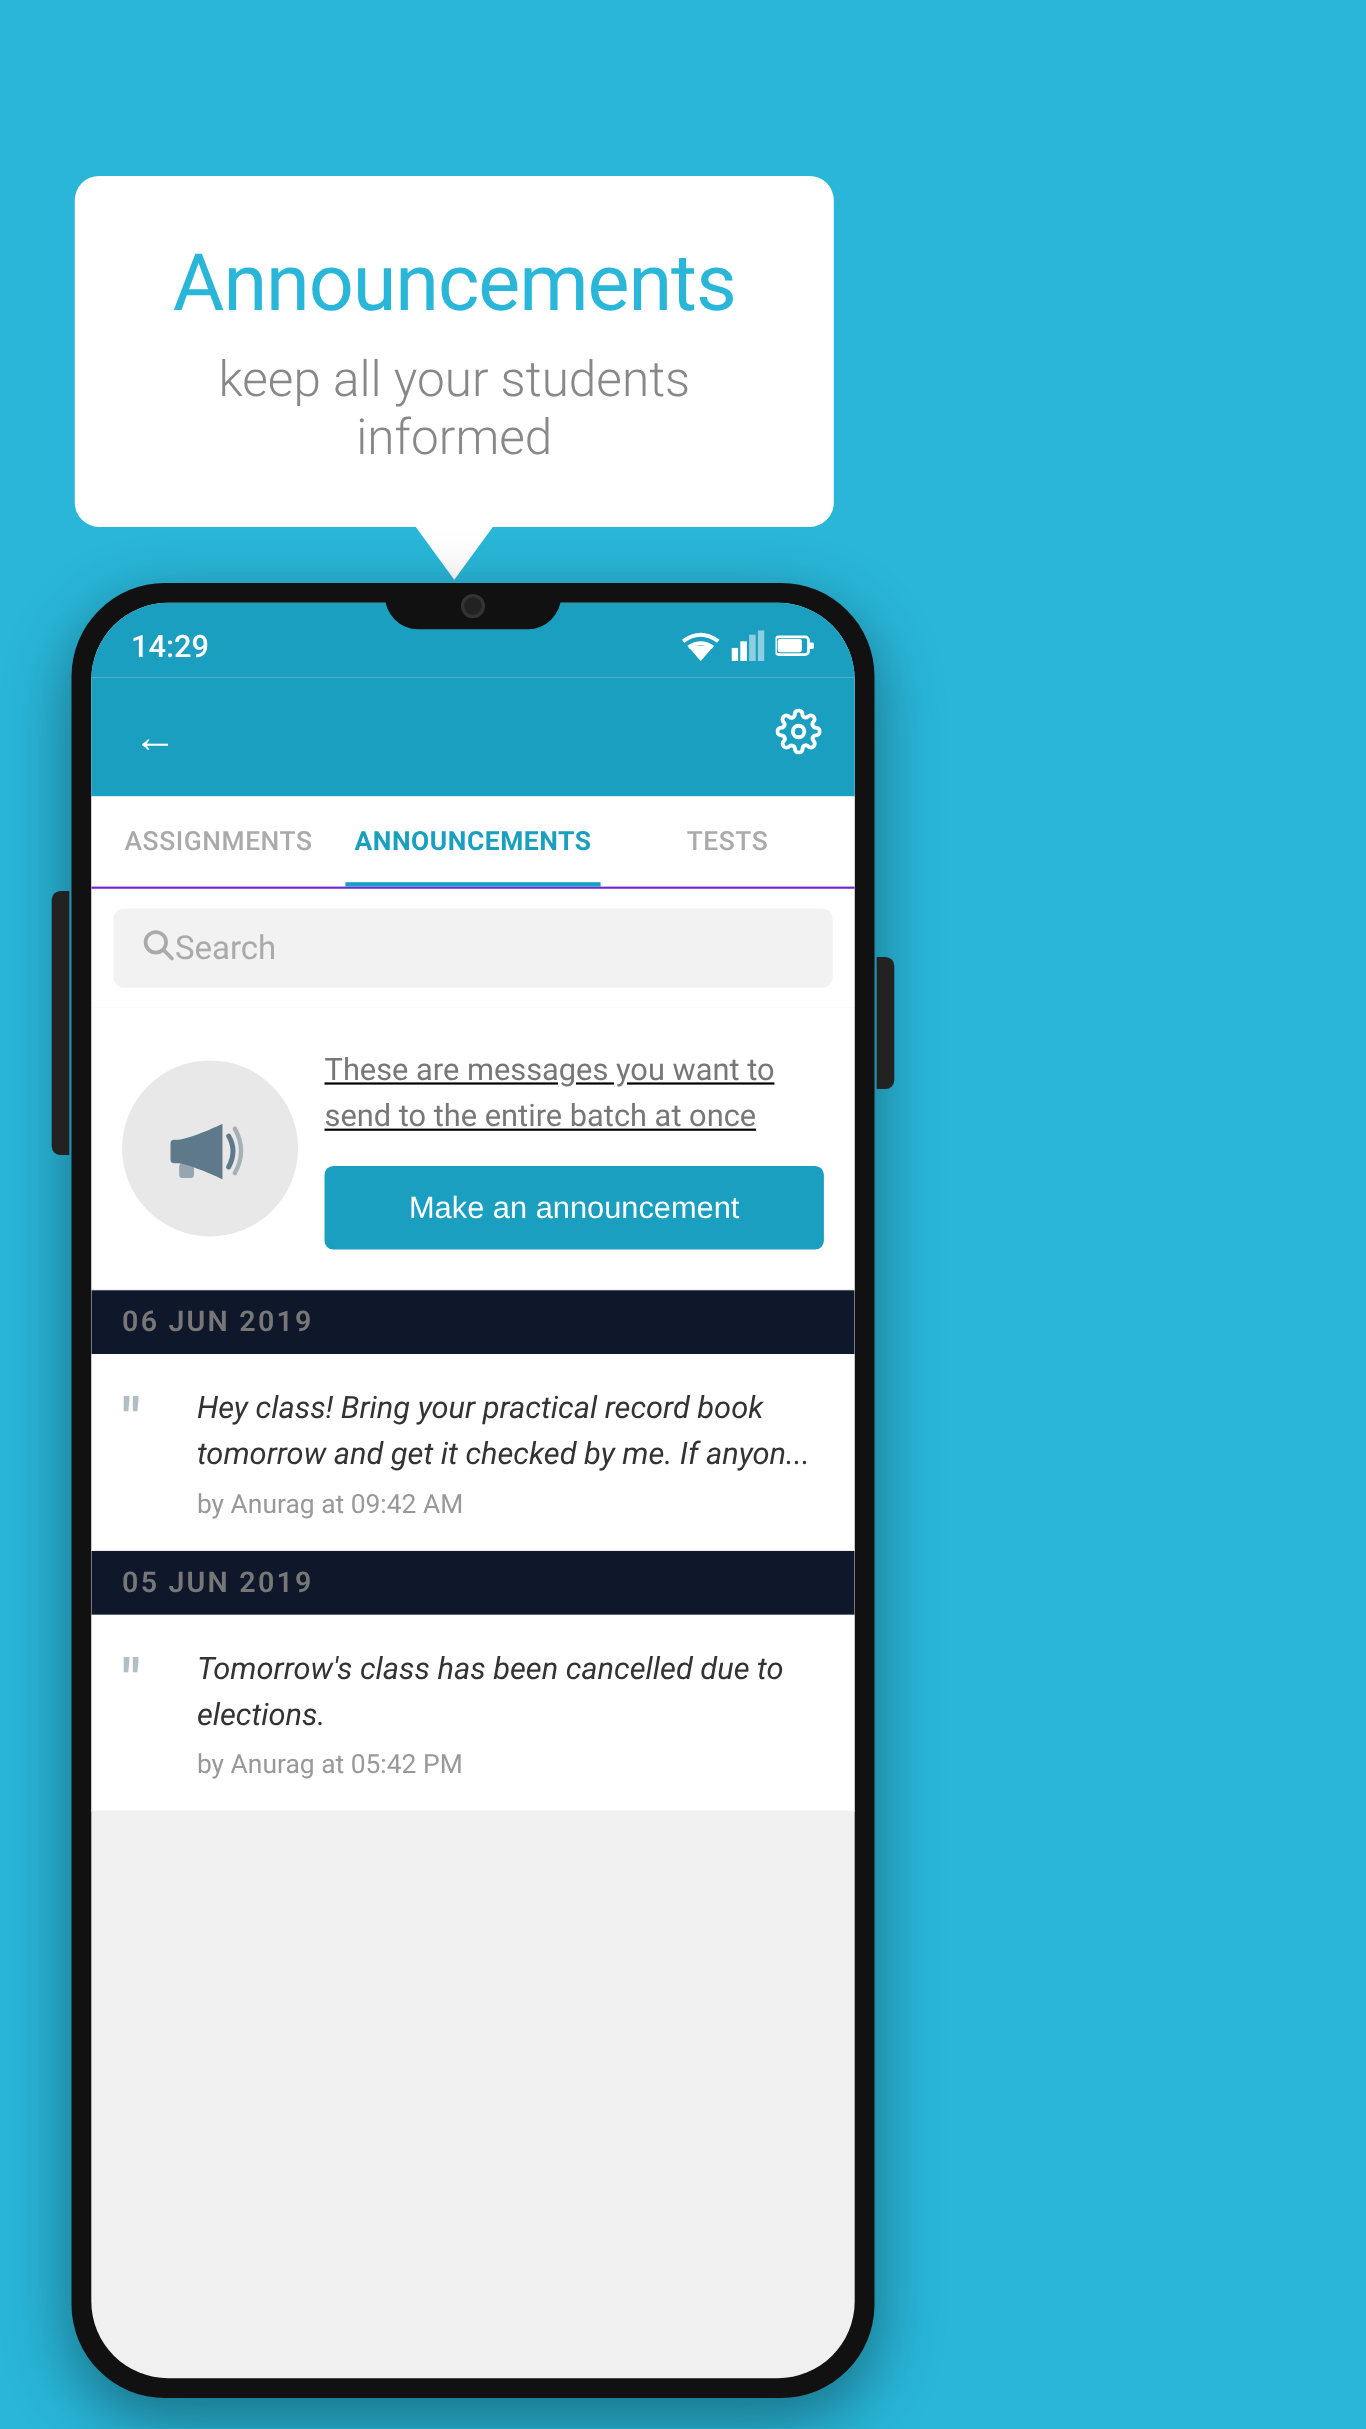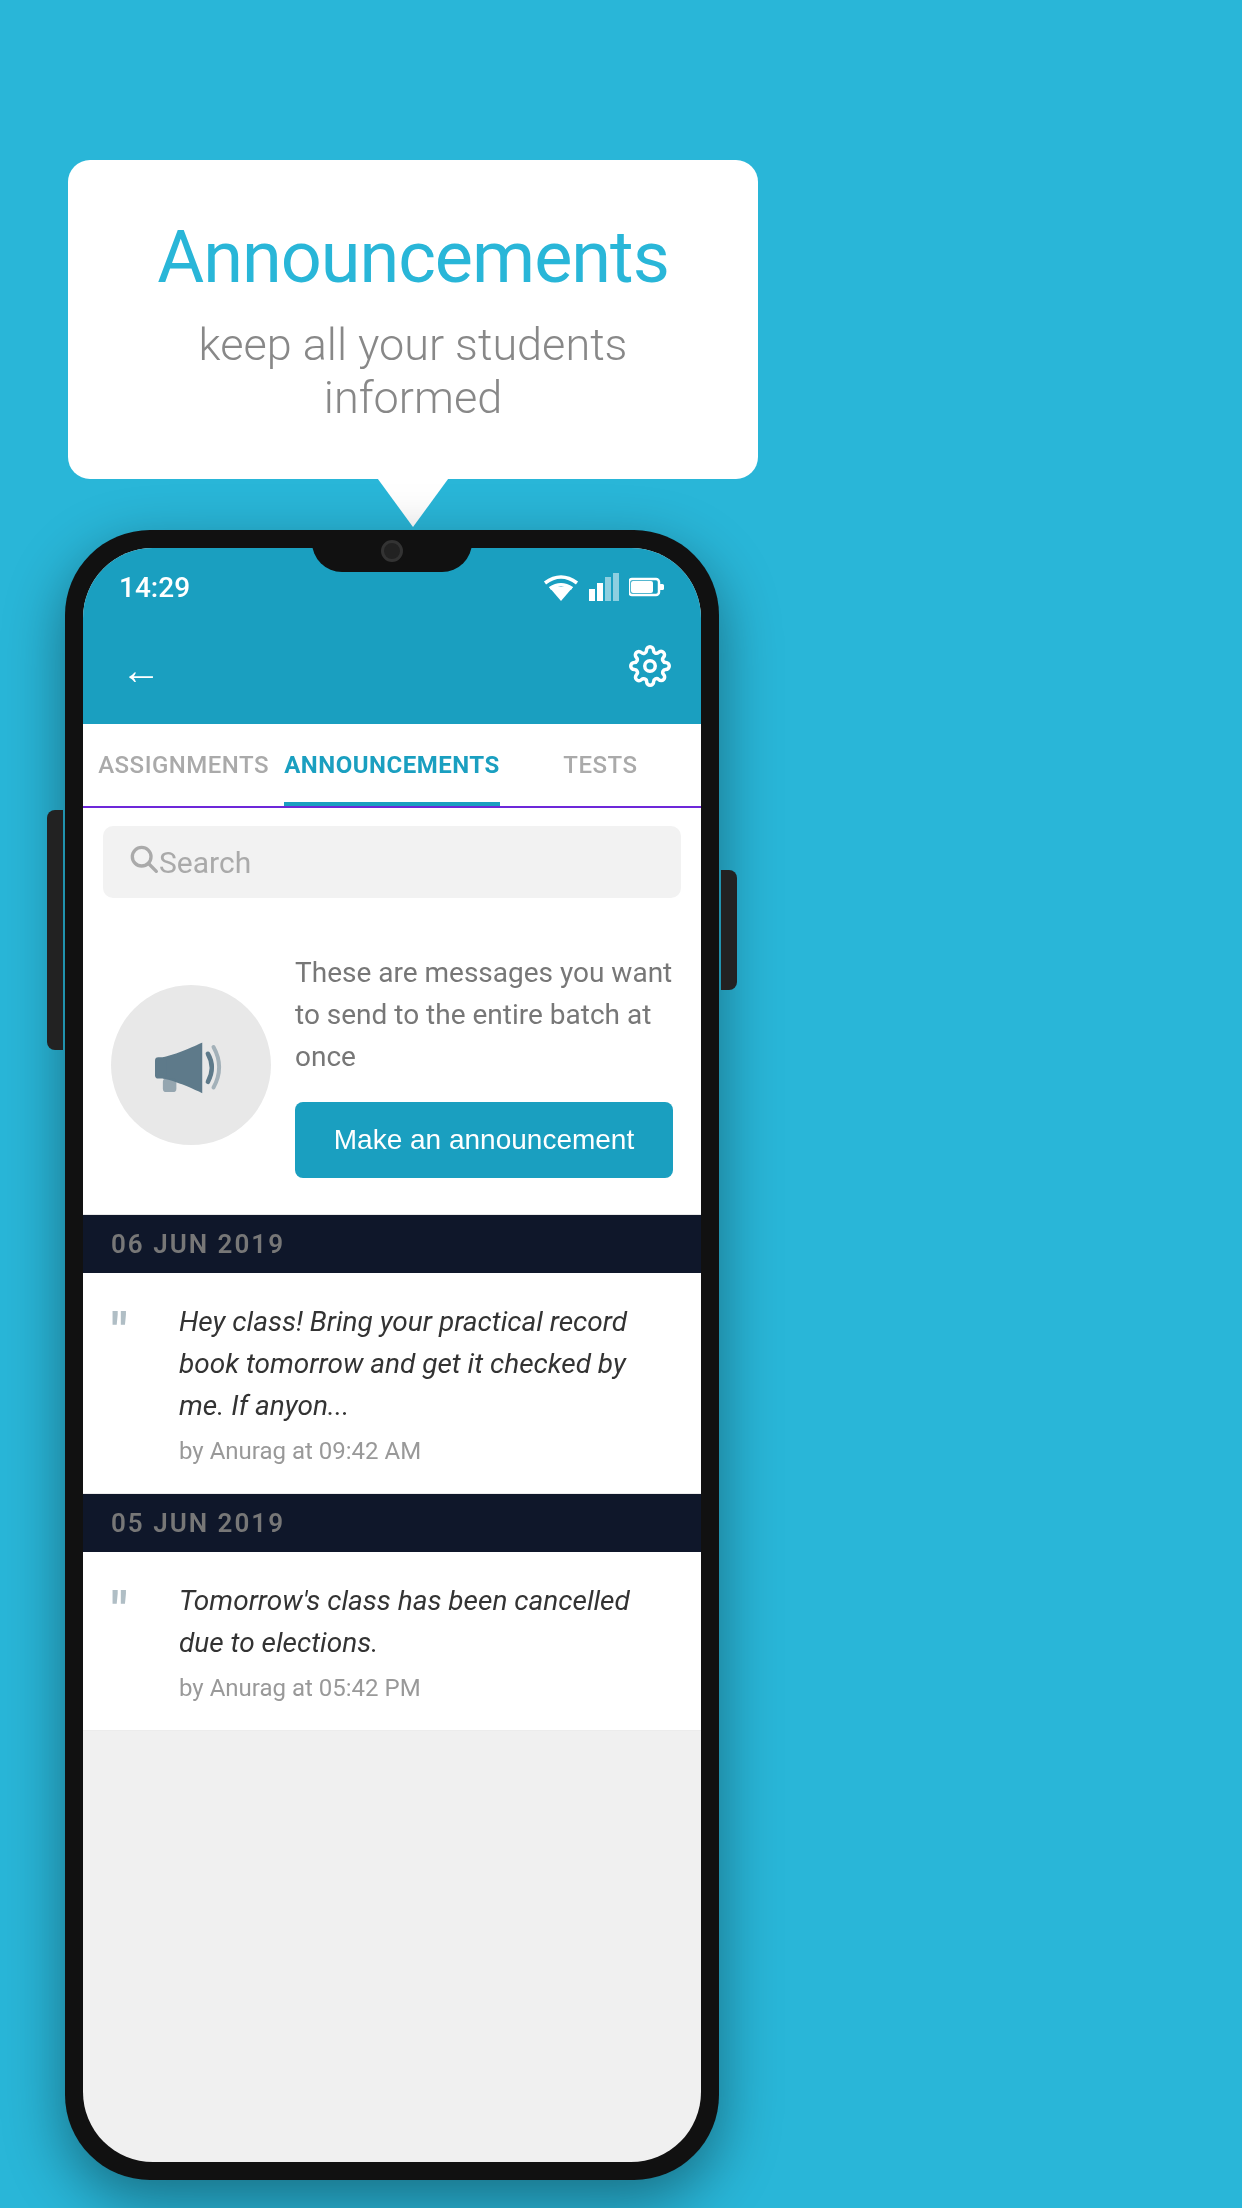--- a/index.html
+++ b/index.html
@@ -59,21 +59,21 @@
     
     .phone-container {
       position: absolute;
       top: 530px;
       left: 65px;
       width: 730px;
       height: 1650px;
     }
 
     .phone-outer {
-      width: 654px;
+      width: 730px;
       height: 1650px;
       background: #111;
       border-radius: 85px;
       position: relative;
       box-shadow: 0 20px 60px rgba(0,0,0,0.4);
     }
 
     
     .phone-outer::before {
       content: '';
@@ -262,20 +262,21 @@
     }
 
     
     .promo-block {
       background: white;
       padding: 36px 28px;
       display: flex;
       align-items: center;
       gap: 24px;
       border-bottom: 1px solid #e8e8e8;
+      text-decoration: underline;
     }
 
     .promo-icon-circle {
       width: 160px;
       height: 160px;
       min-width: 160px;
       background: #e8e8e8;
       border-radius: 50%;
       display: flex;
       align-items: center;

